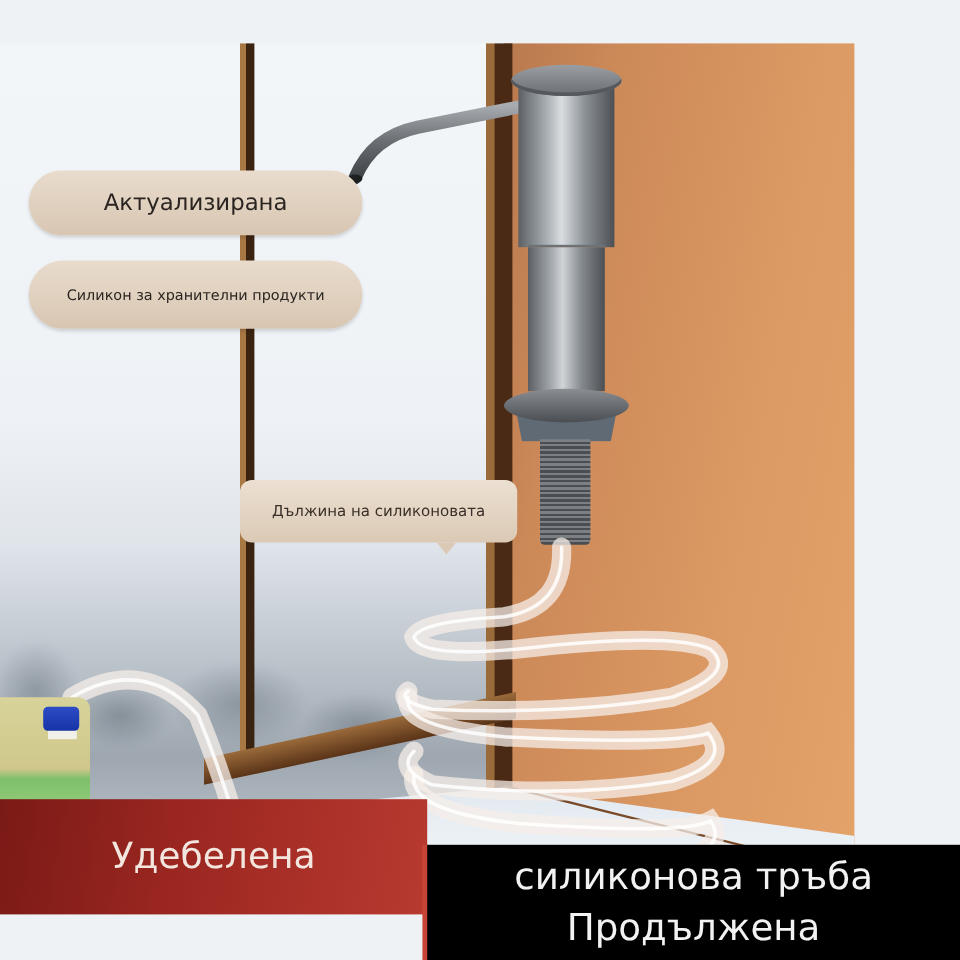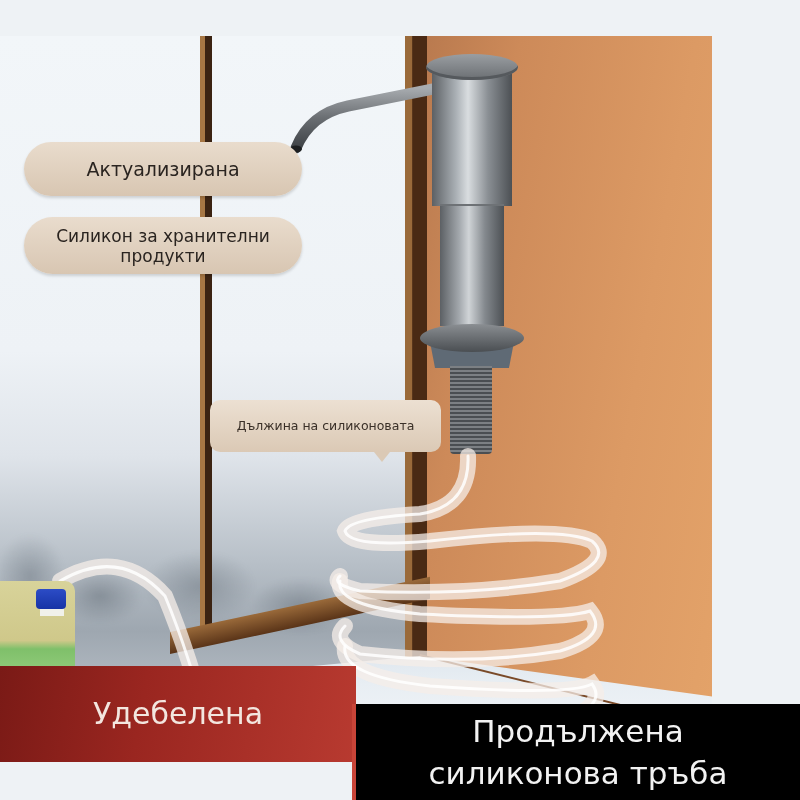--- a/index.html
+++ b/index.html
@@ -42,22 +42,22 @@
     background:linear-gradient(180deg,#d8d39a 0%,#cfc88a 35%,#7fc06a 40%,#a7d88e 70%,#6db055 100%); }
   .jug-cap { position:absolute; left:36px; top:553px; width:30px; height:20px; background:linear-gradient(180deg,#2c4cc6,#1733a6); border-radius:4px; }
   .jug-neck { position:absolute; left:40px; top:570px; width:24px; height:10px; background:#f1f1ea; }
   .jug-label { position:absolute; left:6px; top:632px; color:#d23a3a; font-size:18px; font-family:"DejaVu Sans", sans-serif; }
 
   
   .pill { position:absolute; border-radius:40px;
     background:linear-gradient(180deg,#e9dccd 0%,#d8c6b2 100%); box-shadow:0 2px 3px rgba(0,0,0,.15);
     color:#2a2420; text-align:center; display:flex; align-items:center; justify-content:center; }
   .pill-1 { left:24px; top:142px; width:278px; height:54px; font-size:19px; line-height:24px; }
-  .pill-2 { left:24px; top:217px; width:278px; height:57px; font-size:17px; }
-  .callout { position:absolute; left:210px; top:400px; width:231px; height:52px; border-radius:10px;
+  .pill-2 { left:24px; top:217px; width:278px; height:57px; font-size:12px; }
+  .callout { position:absolute; left:200px; top:400px; width:231px; height:52px; border-radius:10px;
     background:linear-gradient(180deg,#ece0d2,#dbc9b5); color:#3a3028; font-size:12.5px; line-height:18px;
     display:flex; align-items:center; justify-content:center; text-align:center; }
   .callout:after { content:""; position:absolute; left:164px; bottom:-16px; border:8px solid transparent; border-top:10px solid #dbc9b5; border-bottom:6px solid transparent; }
 
   
   .banner-left { position:absolute; left:0; top:666px; width:356px; height:96px;
     background:linear-gradient(100deg,#7a1a16 0%,#9a2620 40%,#b83a30 100%); color:#f3e6df;
     display:flex; align-items:center; justify-content:center; text-align:right; font-size:30px; line-height:40px; }
   .banner-right { position:absolute; left:356px; top:704px; width:444px; height:96px; background:#000; color:#f2f2f2;
     display:flex; align-items:center; justify-content:center; text-align:center; font-size:31px; line-height:42px; }
@@ -134,16 +134,16 @@
 </div>
 
 <div class="banner-left">
   <div>
     <div>Удебелена</div>
   </div>
 </div>
 <div class="banner-divider"></div>
 <div class="banner-right">
   <div>
+    <div>силиконова тръба</div>
     <div>Продължена</div>
-    <div>силиконова тръба</div>
   </div>
 </div>
 
 </body></html>

